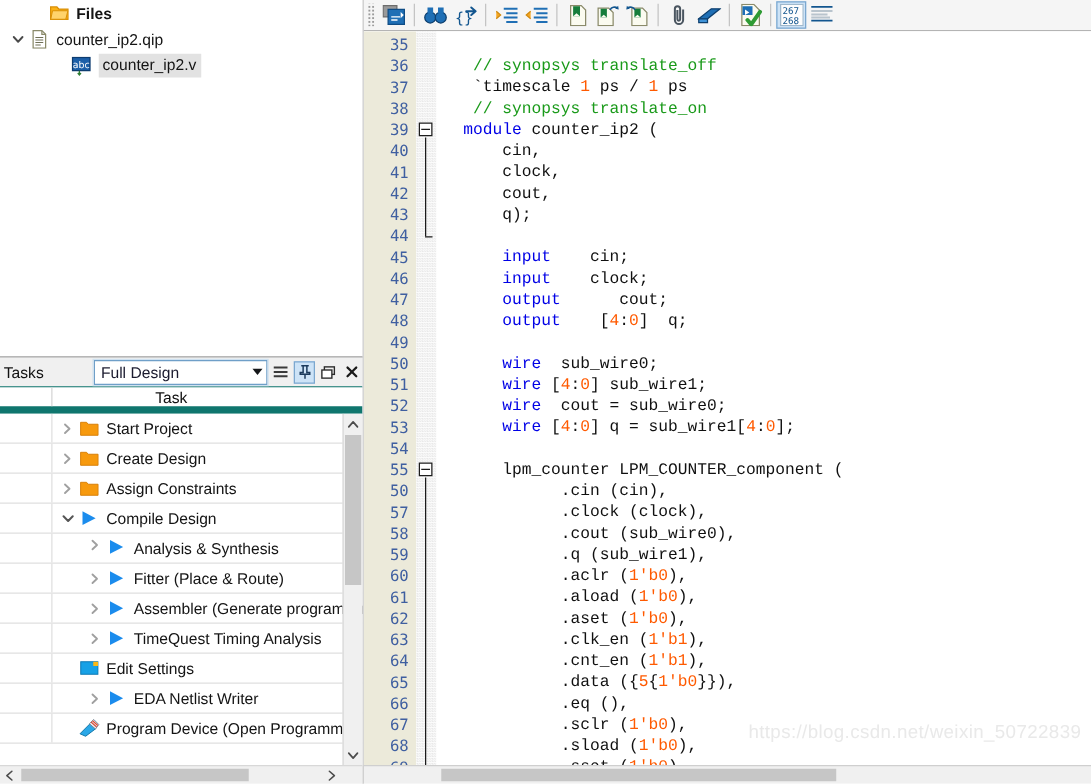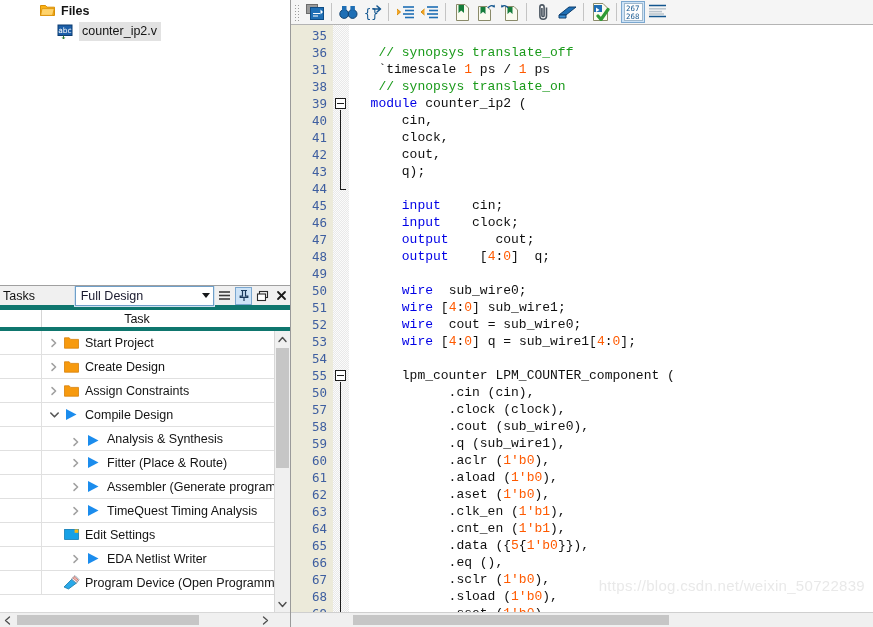--- a/index.html
+++ b/index.html
@@ -62,21 +62,21 @@
   #tasks-panel {
     flex: 1 1 auto;
     display: flex; flex-direction: column;
     background: #f2f2f2;
     overflow: hidden;
   }
   #tasks-header {
     height: 24px;
     background: #f0f0f0;
     display: flex; align-items: center;
-    border-bottom: 5px solid #0f766e;
+    border-bottom: 1px solid #0f766e;
     padding-left: 3px;
   }
   #tasks-title {
     font-size: 12.5px; color: #101010;
     width: 72px;
   }
   #task-select {
     width: 140px; height: 20px;
     border: 1px solid #6f9fc8;
     background: #ffffff;
@@ -96,21 +96,21 @@
     width: 17px; height: 18px;
     display: inline-flex; align-items: center; justify-content: center;
     margin-left: 2px;
   }
   .hdr-btn.active { background: #cde3f7; border: 1px solid #7ba7cf; }
 
   #tasks-table-head {
     height: 21px;
     background: #ffffff;
     display: flex; align-items: center;
-    border-bottom: 4px solid #0f766e;
+    border-bottom: 6px solid #0f766e;
     position: relative;
   }
   #tasks-table-head .col-sep { position: absolute; left: 41px; top:0; bottom:0; width:1px; background:#d5d5d5;}
   #task-col-title {
     position:absolute; left: 0; right: 16px;
     text-align: center; font-size: 12.5px; color: #101010;
   }
   #tasks-body {
     flex: 1 1 auto;
     position: relative;
@@ -272,20 +272,40 @@
         <span class="twisty"></span>
         <span class="tree-icon">
           <svg width="15" height="13" viewBox="0 0 15 13">
             <path d="M0.5 1.5 H5.5 L7 3.2 H14.5 V11.5 H0.5 Z" fill="#fcb215" stroke="#d98f06" stroke-width="1"></path>
             <path d="M2 4.6 H14.3 L12.6 11.4 H0.6 Z" fill="#ffd36b" stroke="#d98f06" stroke-width="0.8"></path>
           </svg>
         </span>
         <span class="tree-label">Files</span>
       </div>
 
+      <div class="tree-row lvl1">
+        <span class="twisty">
+          <svg width="11" height="11" viewBox="0 0 11 11">
+            <path d="M2 3.6 L5.5 7.4 L9 3.6" fill="none" stroke="#4a4a4a" stroke-width="1.5" stroke-linecap="round" stroke-linejoin="round"></path>
+          </svg>
+        </span>
+        <span class="tree-icon">
+          <svg width="13" height="15" viewBox="0 0 13 15">
+            <path d="M1.5 0.5 H8.5 L11.5 3.5 V14.5 H1.5 Z" fill="#ffffff" stroke="#8a8a6a" stroke-width="1"></path>
+            <path d="M8.5 0.5 V3.5 H11.5" fill="none" stroke="#8a8a6a" stroke-width="1"></path>
+            <g stroke="#6f6f55" stroke-width="0.9">
+              <path d="M3.3 6 H9.6"></path>
+                <path d="M3.3 8 H9.6"></path>
+                <path d="M3.3 10 H9.6"></path>
+                <path d="M3.3 12 H7.6"></path>
+            </g>
+          </svg>
+        </span>
+        <span class="tree-label">counter_ip2.qip</span>
+      </div>
 
       <div class="tree-row lvl2">
         <span class="tree-icon">
           <svg width="17" height="16" viewBox="0 0 17 16">
             <rect x="1" y="1" width="14" height="10.5" fill="#1c5fa8" stroke="#0d3c70" stroke-width="1"></rect>
             <text x="8" y="9" font-family="DejaVu Sans, sans-serif" font-size="7.5" fill="#ffffff" text-anchor="middle">abc</text>
             <path d="M6.5 11.5 L6.5 15 M5.2 13.4 L6.5 15 L7.8 13.4" fill="none" stroke="#2e7d32" stroke-width="1"></path>
           </svg>
         </span>
         <span class="tree-label selected">counter_ip2.v</span>
@@ -395,21 +415,21 @@
                 <span class="task-ico">
                   <svg width="14" height="13" viewBox="0 0 14 13">
     <path d="M2 1 L12.5 6.5 L2 12 Z" fill="#1b8ced"></path>
   </svg>
                 </span>
                 <span class="task-label">Compile Design</span>
               </span>
             </div>
             <div class="task-row">
               <span class="cell-sep"></span>
-              <span style="display:inline-flex;align-items:flex-end;margin-left:69px">
+              <span style="display:inline-flex;align-items:flex-start;margin-left:69px">
                 <span class="task-arrow">
                   <svg width="10" height="10" viewBox="0 0 10 10">
     <path d="M3 1.6 L6.6 5 L3 8.4" fill="none" stroke="#a0a0a0" stroke-width="1.5" stroke-linecap="round" stroke-linejoin="round"></path>
                   </svg>
                 </span>
                 <span class="task-ico">
                   <svg width="14" height="13" viewBox="0 0 14 13">
     <path d="M2 1 L12.5 6.5 L2 12 Z" fill="#1b8ced"></path>
   </svg>
                 </span>
@@ -667,21 +687,21 @@
               <path d="M1 10h15"></path>
             </g>
         </svg>
       </span>
     </div>
 
     <div id="code-area">
       <div id="gutter">
           <div class="ln">35</div>
           <div class="ln">36</div>
-          <div class="ln">31</div>
+          <div class="ln">37</div>
           <div class="ln">38</div>
           <div class="ln">39</div>
           <div class="ln">40</div>
           <div class="ln">41</div>
           <div class="ln">42</div>
           <div class="ln">43</div>
           <div class="ln">44</div>
           <div class="ln">45</div>
           <div class="ln">46</div>
           <div class="ln">47</div>

